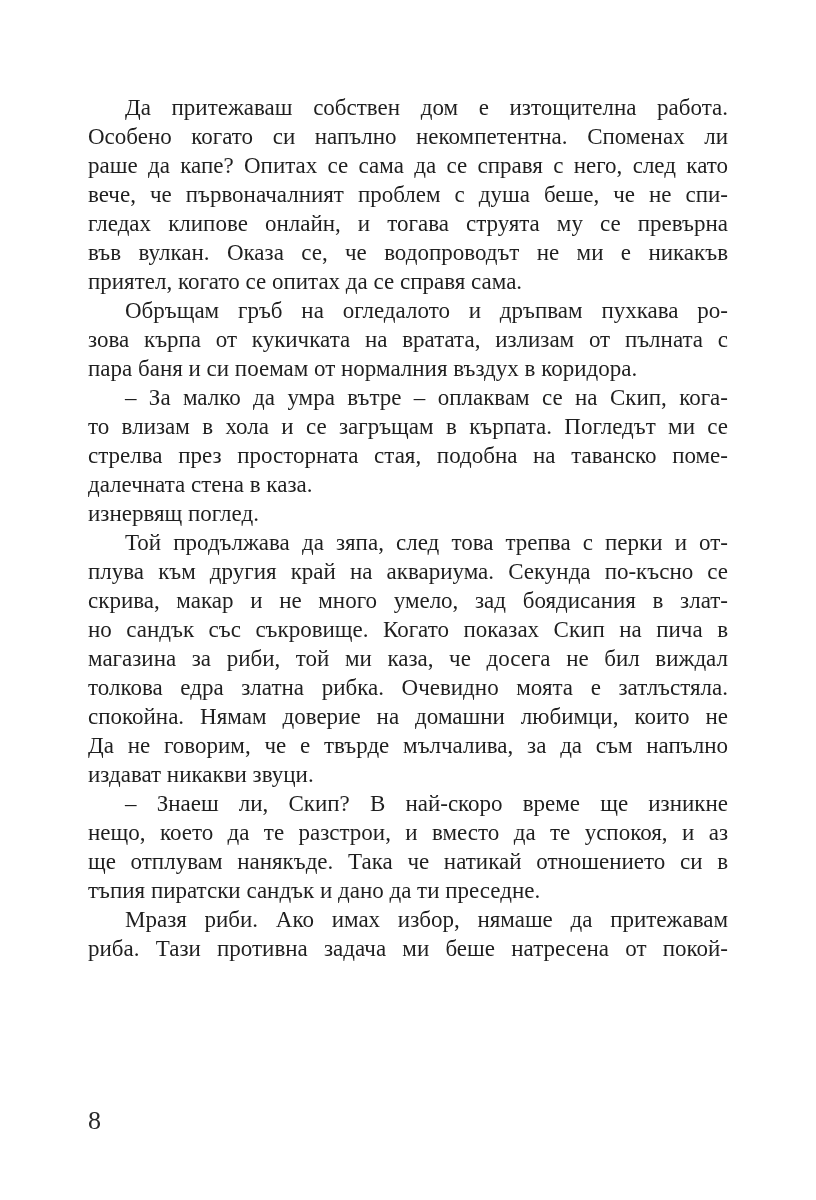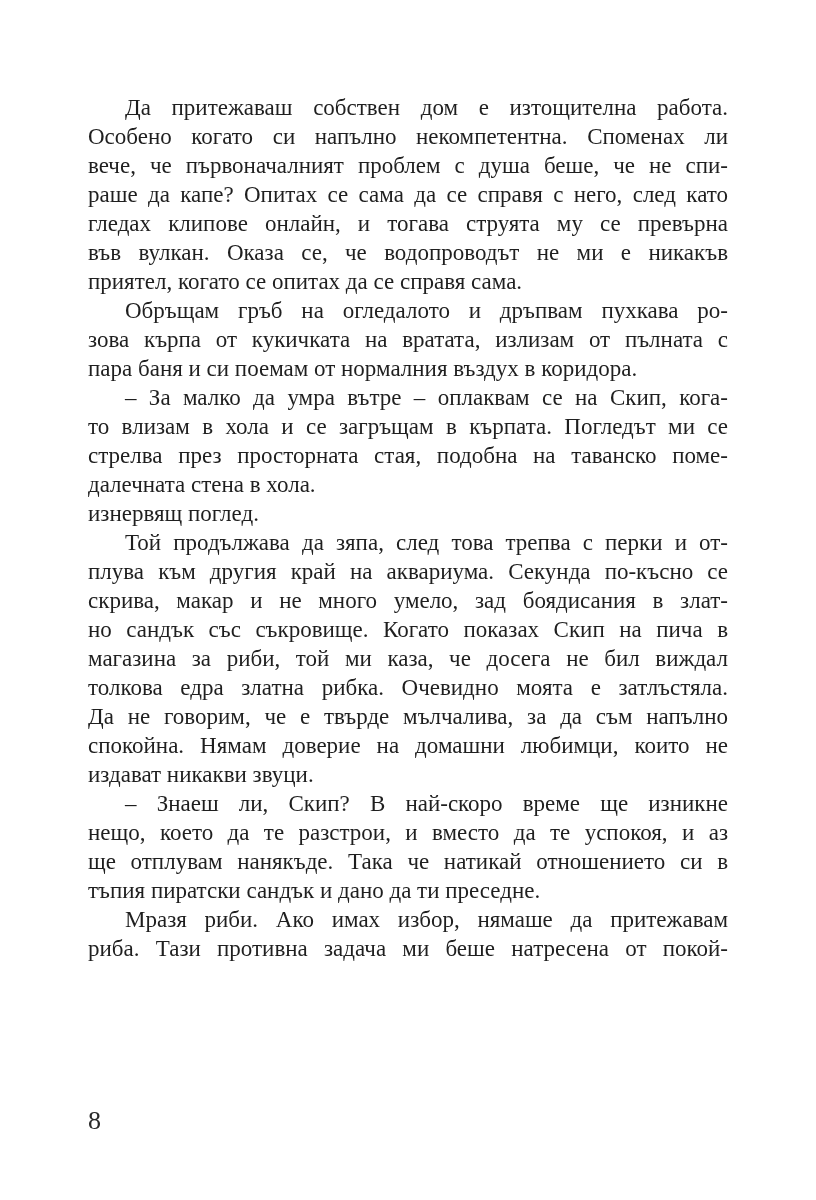--- a/index.html
+++ b/index.html
@@ -54,49 +54,49 @@
   }
 </style>
 </head>
 <body>
 
 <div class="page">
   <div class="text-block" id="text-block">
       <p class="para">
         <span class="line first">Да притежаваш собствен дом е изтощителна работа.</span>
         <span class="line">Особено когато си напълно некомпетентна. Споменах ли</span>
+        <span class="line">раше да капе? Опитах се сама да се справя с него, след като</span>
         <span class="line">вече, че първоначалният проблем с душа беше, че не спи-</span>
-        <span class="line">раше да капе? Опитах се сама да се справя с него, след като</span>
         <span class="line">гледах клипове онлайн, и тогава струята му се превърна</span>
         <span class="line">във вулкан. Оказа се, че водопроводът не ми е никакъв</span>
         <span class="line last">приятел, когато се опитах да се справя сама.</span>
       </p>
       <p class="para">
         <span class="line first">Обръщам гръб на огледалото и дръпвам пухкава ро-</span>
         <span class="line">зова кърпа от кукичката на вратата, излизам от пълната с</span>
         <span class="line last">пара баня и си поемам от нормалния въздух в коридора.</span>
       </p>
       <p class="para">
         <span class="line first">– За малко да умра вътре – оплаквам се на Скип, кога-</span>
         <span class="line">то влизам в хола и се загръщам в кърпата. Погледът ми се</span>
         <span class="line">стрелва през просторната стая, подобна на таванско поме-</span>
-        <span class="line last">далечната стена в хола.</span>
+        <span class="line last">далечната стена в каза.</span>
       </p>
       <p class="para">
         <span class="line last">изнервящ поглед.</span>
       </p>
       <p class="para">
         <span class="line first">Той продължава да зяпа, след това трепва с перки и от-</span>
         <span class="line">плува към другия край на аквариума. Секунда по-късно се</span>
         <span class="line">скрива, макар и не много умело, зад боядисания в злат-</span>
         <span class="line">но сандък със съкровище. Когато показах Скип на пича в</span>
         <span class="line">магазина за риби, той ми каза, че досега не бил виждал</span>
         <span class="line">толкова едра златна рибка. Очевидно моята е затлъстяла.</span>
+        <span class="line">спокойна. Нямам доверие на домашни любимци, които не</span>
         <span class="line">Да не говорим, че е твърде мълчалива, за да съм напълно</span>
-        <span class="line">спокойна. Нямам доверие на домашни любимци, които не</span>
         <span class="line last">издават никакви звуци.</span>
       </p>
       <p class="para">
         <span class="line first">– Знаеш ли, Скип? В най-скоро време ще изникне</span>
         <span class="line">нещо, което да те разстрои, и вместо да те успокоя, и аз</span>
         <span class="line">ще отплувам нанякъде. Така че натикай отношението си в</span>
         <span class="line last">тъпия пиратски сандък и дано да ти преседне.</span>
       </p>
       <p class="para">
         <span class="line first">Мразя риби. Ако имах избор, нямаше да притежавам</span>

